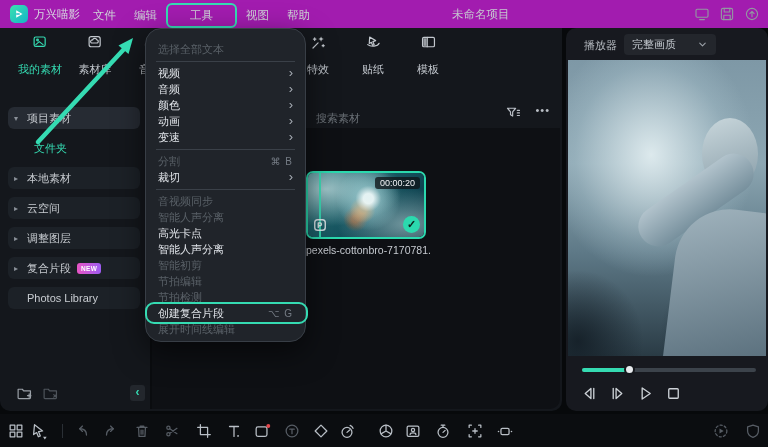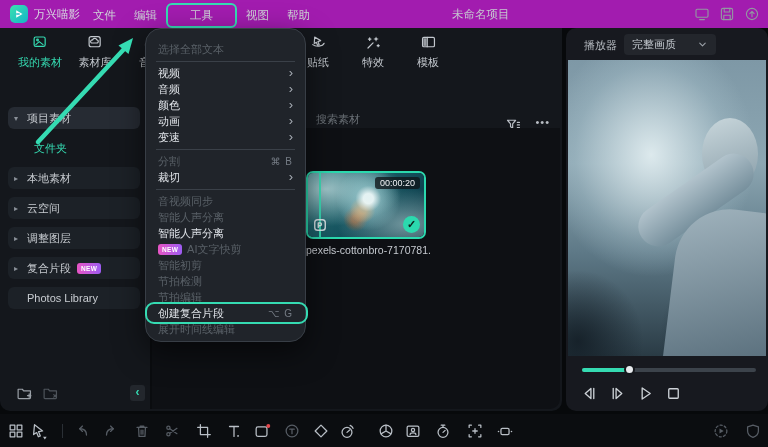--- a/index.html
+++ b/index.html
@@ -14,24 +14,24 @@
 .menubar{position:absolute;left:84px;top:3px;display:flex;align-items:center}
 .mb-item{padding:3px 7px;border:2px solid transparent;border-radius:6px;font-size:11.5px;color:#CDD1D6}
 .mb-item.hl{border-color:#35DBB2;padding:3px 22px}
 .projtitle{position:absolute;left:452px;top:7px;font-size:11.5px;color:#C6CAD0}
 .winicons{position:absolute;right:8px;top:6px;display:flex;gap:9px;color:#9298A0}
 .winicons .ic{width:16px;height:16px}
 
 .mediapanel{position:absolute;left:0;top:28px;width:562px;height:383px;background:#14171C;border-radius:0 0 10px 10px;z-index:1}
 .tabs-left,.tabs-center{position:absolute;top:6px;display:flex;gap:11px}
 .tabs-left{left:18px}.tabs-center{left:296px}
-.tab{width:44px;display:flex;flex-direction:column;align-items:center;gap:4px;font-size:11px;color:#C3C8CE}
+.tab{width:44px;display:flex;flex-direction:column;align-items:center;gap:11px;font-size:11px;color:#C3C8CE}
 .tab .ic{width:17px;height:17px}
 .tab.active{color:#35DBB2}
-.searchrow{position:absolute;left:306px;top:84px;width:250px;height:26px;display:flex;align-items:flex-start}
+.searchrow{position:absolute;left:306px;top:72px;width:250px;height:26px;display:flex;align-items:flex-end}
 .searchrow .ph{margin-left:10px;font-size:11px;color:#6B7177}
 .f-icon{position:absolute;right:34px;top:4px;width:17px;height:17px;color:#B9BEC5}
 .m-icon{position:absolute;right:6px;top:4px;font-size:11px;letter-spacing:1px;color:#B9BEC5}
 .library{position:absolute;left:150px;top:100px;right:2px;bottom:2px;background:#0E1014;border-radius:0 0 10px 0;border-left:2px solid #0A0C0F}
 
 .tree{position:absolute;left:0;top:70px;width:148px;padding-top:9px}
 .trow{height:22px;margin:0 8px 8px;border-radius:6px;background:#1C2127;display:flex;align-items:center;padding:0 6px;font-size:11px;color:#C8CCD1;white-space:nowrap}
 .trow.hdr{background:#262B33}
 .trow.lvl1{background:none;padding-left:26px}
 .trow.sel .tlabel{color:#35DBB2}
@@ -162,35 +162,35 @@
               <path d="M8 13V5l5 1.2"></path>
             </svg>
           </span>
         <span>音乐</span>
       </div>
     </div>
     <div class="tabs-center">
       <div class="tab">
         <span class="ic">
             <svg viewBox="0 0 20 20" fill="none" stroke="currentColor" stroke-width="1.4" stroke-linecap="round" stroke-linejoin="round">
-              <path d="M5.5 3.5 12.5 7.8 9.3 8.9 10.8 12.6 8.9 13.4 7.5 9.7 5 11.2z"></path>
-              <path d="M3.2 12.5a7.5 4.5 0 0 0 13.4-1.5"></path>
-            </svg>
-          </span>
-        <span>贴纸</span>
-      </div>
-      <div class="tab">
-        <span class="ic">
-            <svg viewBox="0 0 20 20" fill="none" stroke="currentColor" stroke-width="1.4" stroke-linecap="round" stroke-linejoin="round">
               <path d="M3.5 16.5 9.5 10.5"></path>
               <path d="M13 2.8l.9 2.3 2.3.9-2.3.9-.9 2.3-.9-2.3-2.3-.9 2.3-.9z" fill="currentColor" stroke="none"></path>
               <path d="M5.5 4.5v3M4 6h3M15.5 12.5v2.5M14.3 13.75h2.4"></path>
             </svg>
           </span>
         <span>特效</span>
+      </div>
+      <div class="tab">
+        <span class="ic">
+            <svg viewBox="0 0 20 20" fill="none" stroke="currentColor" stroke-width="1.4" stroke-linecap="round" stroke-linejoin="round">
+              <path d="M5.5 3.5 12.5 7.8 9.3 8.9 10.8 12.6 8.9 13.4 7.5 9.7 5 11.2z"></path>
+              <path d="M3.2 12.5a7.5 4.5 0 0 0 13.4-1.5"></path>
+            </svg>
+          </span>
+        <span>贴纸</span>
       </div>
       <div class="tab">
         <span class="ic">
             <svg viewBox="0 0 20 20" fill="none" stroke="currentColor" stroke-width="1.4" stroke-linecap="round" stroke-linejoin="round">
               <rect x="3" y="4" width="14" height="11" rx="1.5"></rect>
               <path d="M8.5 4v11"></path>
               <rect x="4" y="5" width="3.6" height="9" fill="currentColor" stroke="none" opacity=".75"></rect>
             </svg>
           </span>
         <span>模板</span>
@@ -483,38 +483,37 @@
       <div class="sep"></div>
       <div class="mi dis">
         <span>音视频同步</span>
         <span class="spacer"></span>
       </div>
       <div class="mi dis">
         <span>智能人声分离</span>
         <span class="spacer"></span>
       </div>
       <div class="mi">
+        <span>高光卡点</span>
+        <span class="spacer"></span>
+      </div>
+      <div class="mi">
         <span>智能人声分离</span>
         <span class="spacer"></span>
       </div>
       <div class="mi dis">
-        <span class="nbadge" style="margin: 0px 5px 0px 0px;">NEW</span>
-        <span>AI文字快剪</span>
-        <span class="spacer"></span>
-      </div>
-      <div class="mi dis">
         <span>智能初剪</span>
         <span class="spacer"></span>
       </div>
       <div class="mi dis">
+        <span>节拍编辑</span>
+        <span class="spacer"></span>
+      </div>
+      <div class="mi dis">
         <span>节拍检测</span>
-        <span class="spacer"></span>
-      </div>
-      <div class="mi dis">
-        <span>节拍编辑</span>
         <span class="spacer"></span>
       </div>
       <div class="mi hl">
         <span>创建复合片段</span>
         <span class="spacer"></span>
         <span class="sc">⌥ G</span>
       </div>
       <div class="mi dis">
         <span>展开时间线编辑</span>
         <span class="spacer"></span>

